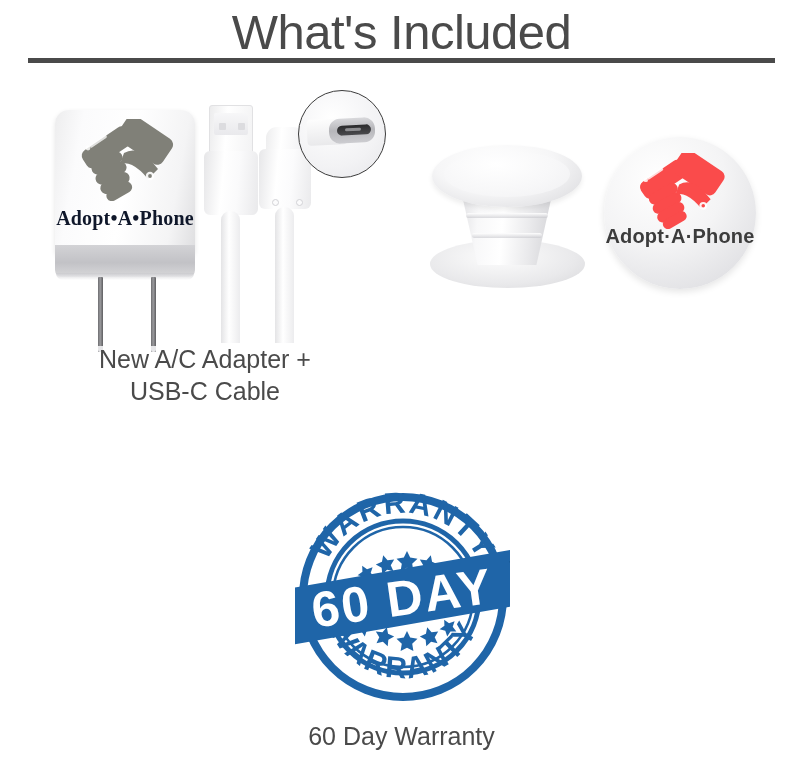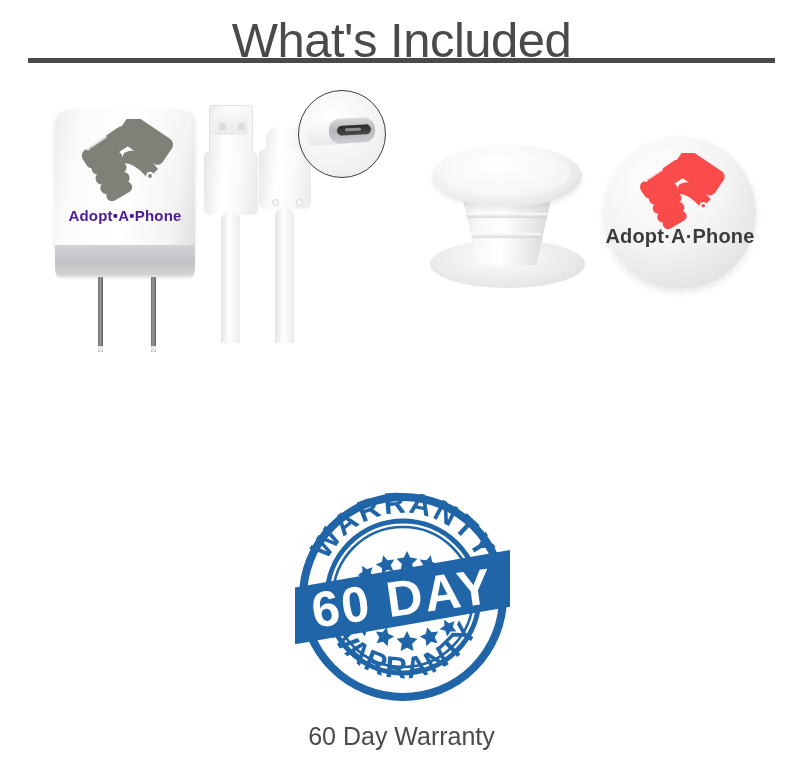--- a/index.html
+++ b/index.html
@@ -11,21 +11,21 @@
     color:#4a4a4a;
     overflow:hidden;
     position:relative;
   }
   .page{position:relative;width:803px;height:777px;}
 
   
   .title-wrap{position:absolute;left:0;top:0;width:803px;text-align:center;}
   .title{
     font-size:49px;font-weight:400;color:#4a4a4a;
-    letter-spacing:-0.5px;line-height:56px;margin:0;padding-top:12px;
+    letter-spacing:-0.5px;line-height:56px;margin:0;padding-top:4px;
     font-family:"Liberation Sans","DejaVu Sans",sans-serif;
   }
   .title-rule{
     position:absolute;left:28px;top:58px;width:747px;height:5px;
     background:#4a4a4a;
   }
 
   
   .cell{position:absolute;text-align:center;}
   .caption{
@@ -63,22 +63,22 @@
   .prong-tip{position:absolute;width:5px;height:6px;background:#e7e7e9;border-radius:0 0 2px 2px;}
   .prong-tip.t1{left:88px;top:261px;}
   .prong-tip.t2{left:141px;top:261px;}
 
   
   .mark{position:absolute;}
   .mark svg{display:block;width:100%;height:100%;}
 
   .adapter-brand{
     position:absolute;left:45px;top:122px;width:140px;
-    font-size:15px;font-weight:700;color:#4c1d95;letter-spacing:.2px;
-    font-family:Liberation Sans, sans-serif;
+    font-size:20px;font-weight:700;color:#0f172a;letter-spacing:.2px;
+    font-family:Liberation Serif, serif;
   }
 
   
   .cable{position:absolute;left:0;top:0;width:390px;height:255px;}
   .usb-a-head{
     position:absolute;left:199px;top:20px;width:44px;height:48px;
     background:linear-gradient(95deg,#ececed,#ffffff 40%,#f3f3f4);
     border:1px solid #e1e1e3;border-radius:3px 3px 0 0;
     box-sizing:border-box;
   }
@@ -257,20 +257,22 @@
       </div>
 
       <div class="inset">
         <div class="inset-plugbody"></div>
         <div class="inset-metal"></div>
         <div class="inset-slot"></div>
         <div class="inset-pin"></div>
       </div>
     </div>
 
+    <div class="caption" style="position:absolute;left:0;top:258px;width:390px;">New A/C Adapter +
+USB-C Cable</div>
   </div>
 
   <div class="cell" id="stand-cell">
 
     <div class="stand-art">
       <div class="pop-base"></div>
       <div class="pop-acc"></div>
       <div class="pop-rib r1"></div>
       <div class="pop-rib r2"></div>
       <div class="pop-rib r3"></div>

